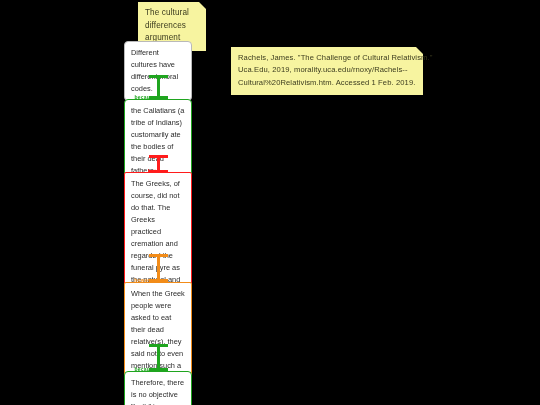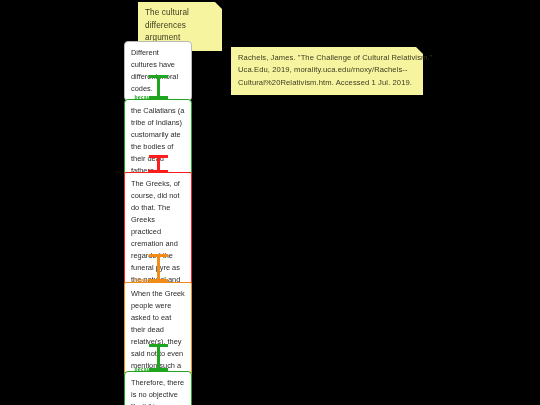--- a/index.html
+++ b/index.html
@@ -38,21 +38,21 @@
     top: 0;
     right: 0;
     width: 7px;
     height: 7px;
     background: #000000;
     clip-path: polygon(0 0, 100% 0, 100% 100%);
   }
   .sticky-title {
     left: 138px;
     top: 2px;
-    width: 84px;
+    width: 68px;
     min-height: 32px;
   }
   .sticky-citation {
     left: 231px;
     top: 47px;
     width: 192px;
     min-height: 38px;
     font-size: 7.6px;
     line-height: 1.62;
   }
@@ -131,21 +131,21 @@
 
   <div class="sticky sticky-title">
     <span class="fold"></span>
     <span>The cultural differences argument</span>
   </div>
 
   <div class="sticky sticky-citation">
     <span class="fold"></span>
     <span class="cite-line">Rachels, James. "The Challenge of Cultural Relativism."</span>
     <span class="cite-line">Uca.Edu, 2019, morality.uca.edu/rnoxy/Rachels--</span>
-    <span class="cite-line">Cultural%20Relativism.htm. Accessed 1 Jul. 2019.</span>
+    <span class="cite-line">Cultural%20Relativism.htm. Accessed 1 Feb. 2019.</span>
   </div>
 
   <div class="node node-premise">
     <span>Different cultures have different moral codes.</span>
   </div>
 
   <div class="link link-because-1">
     <span class="serif-top"></span>
     <span class="stem"></span>
     <span class="serif-bottom"></span>

